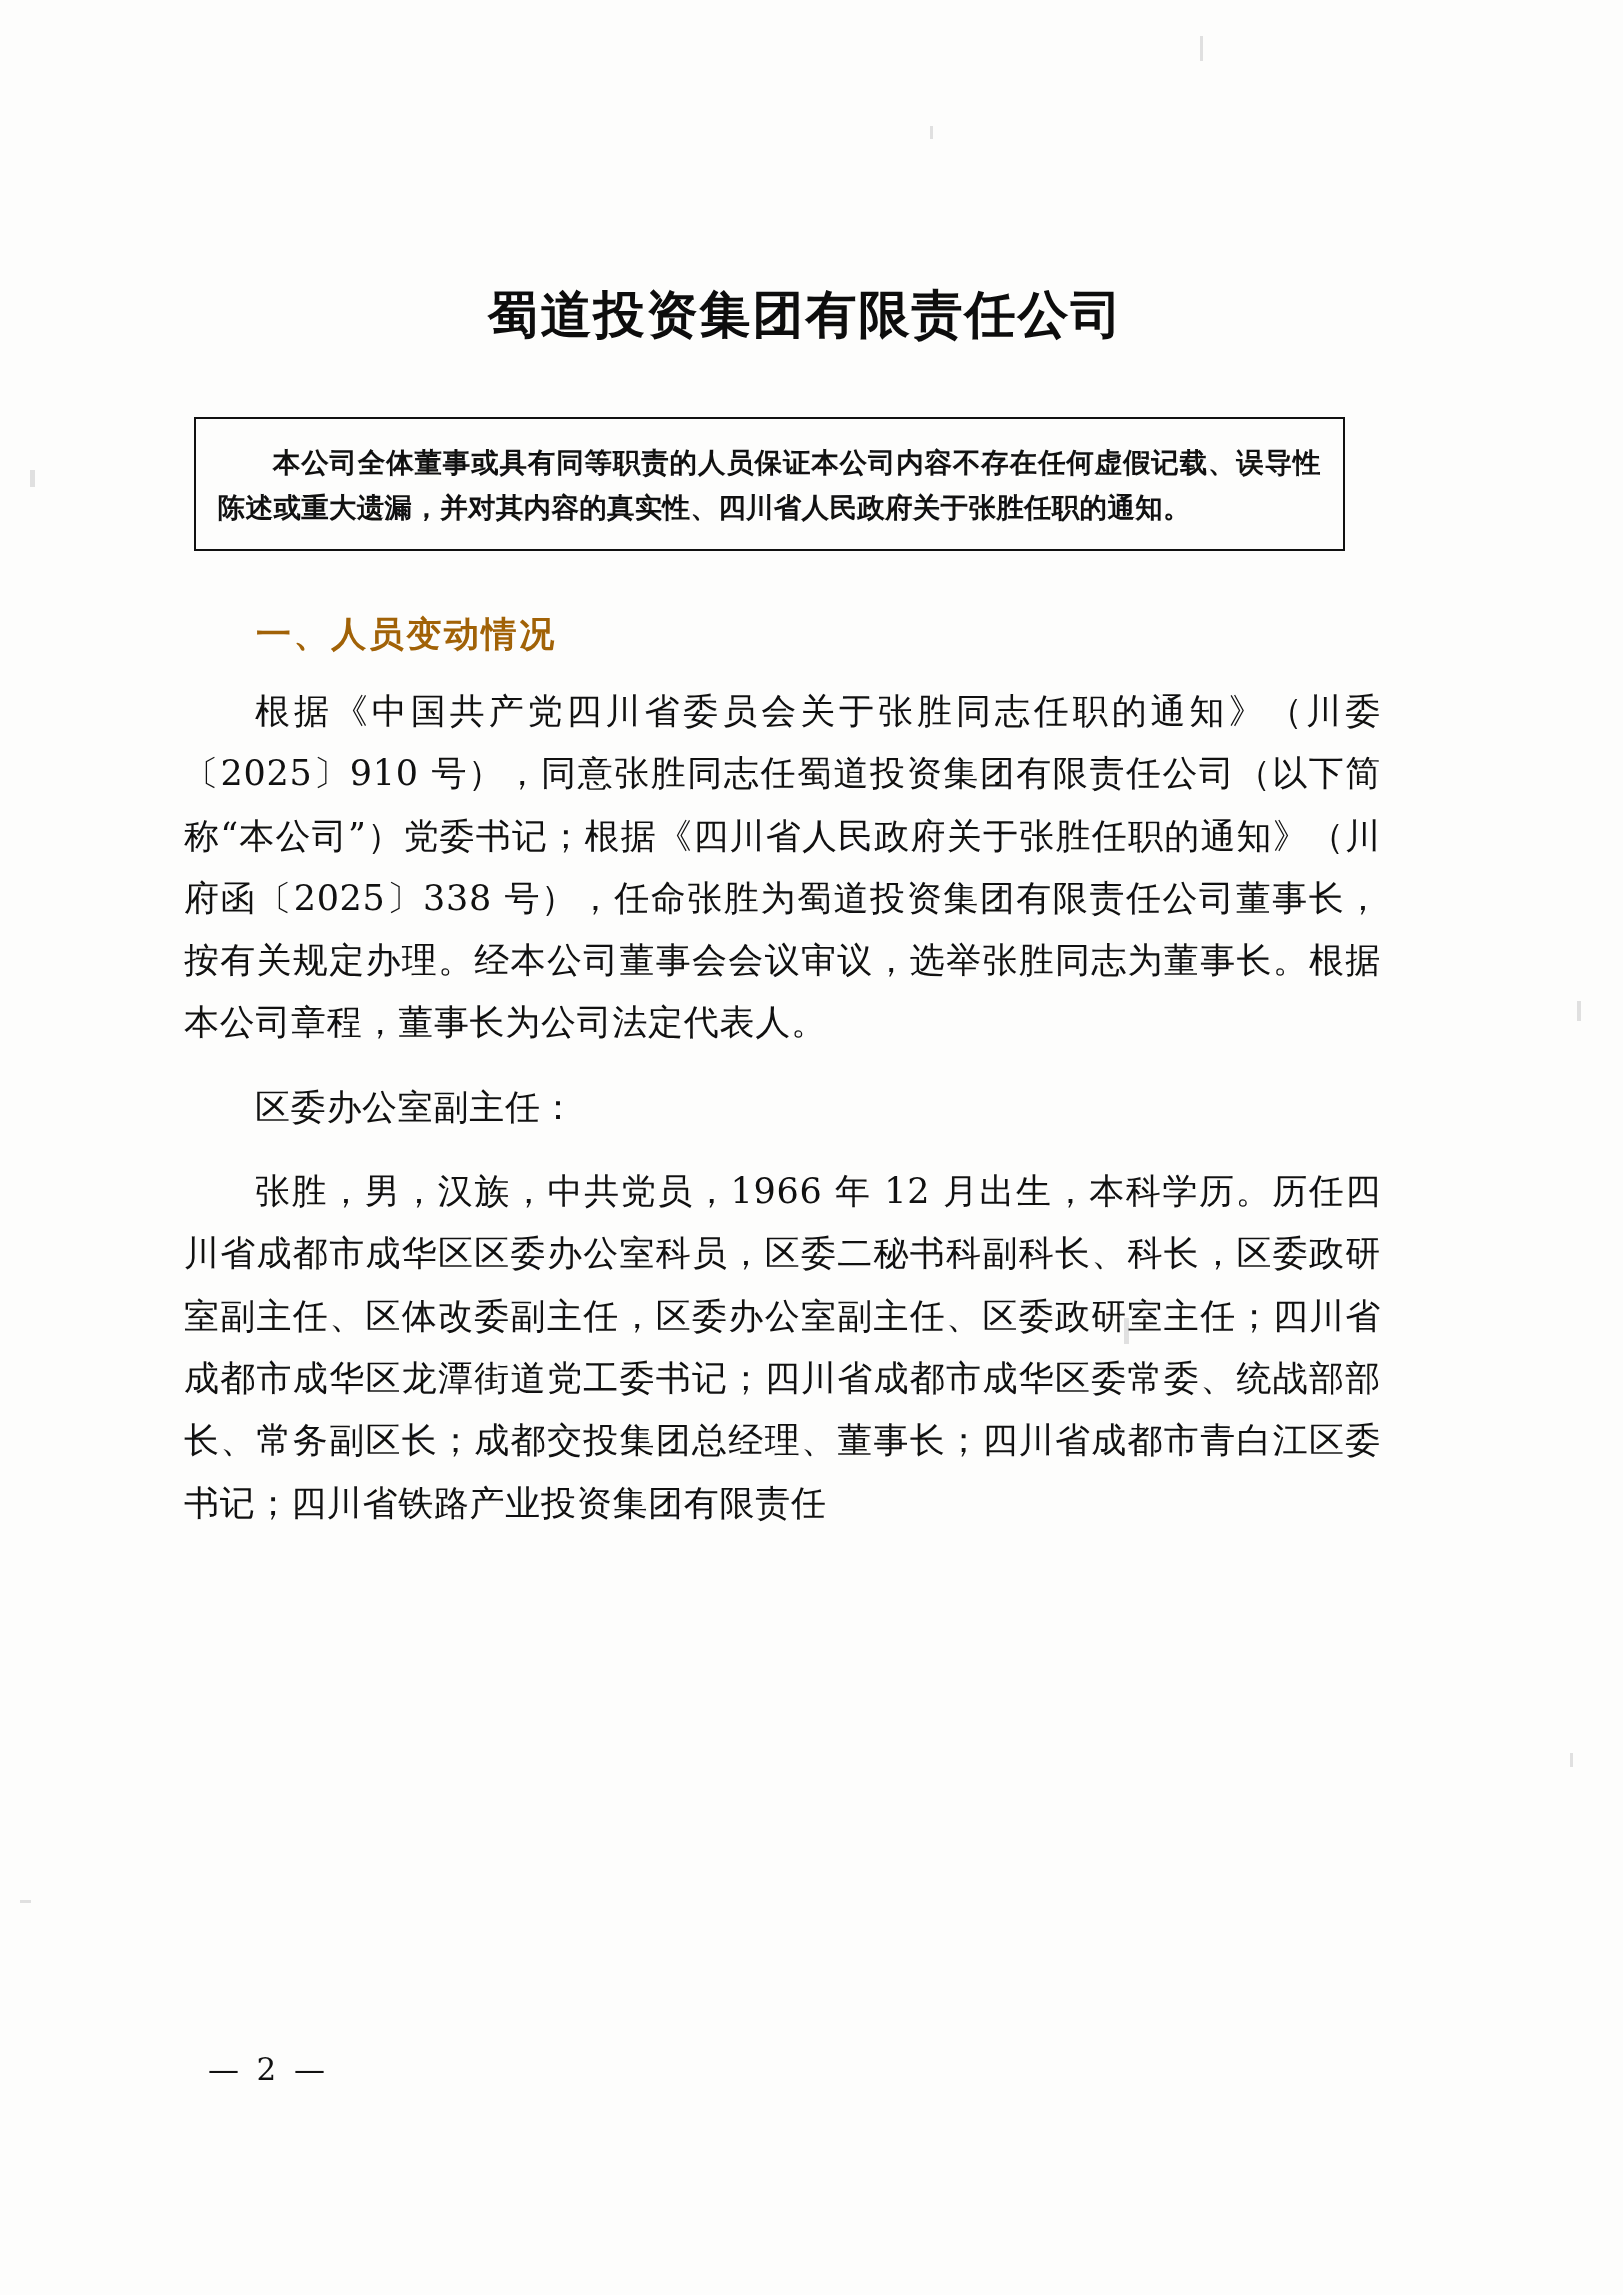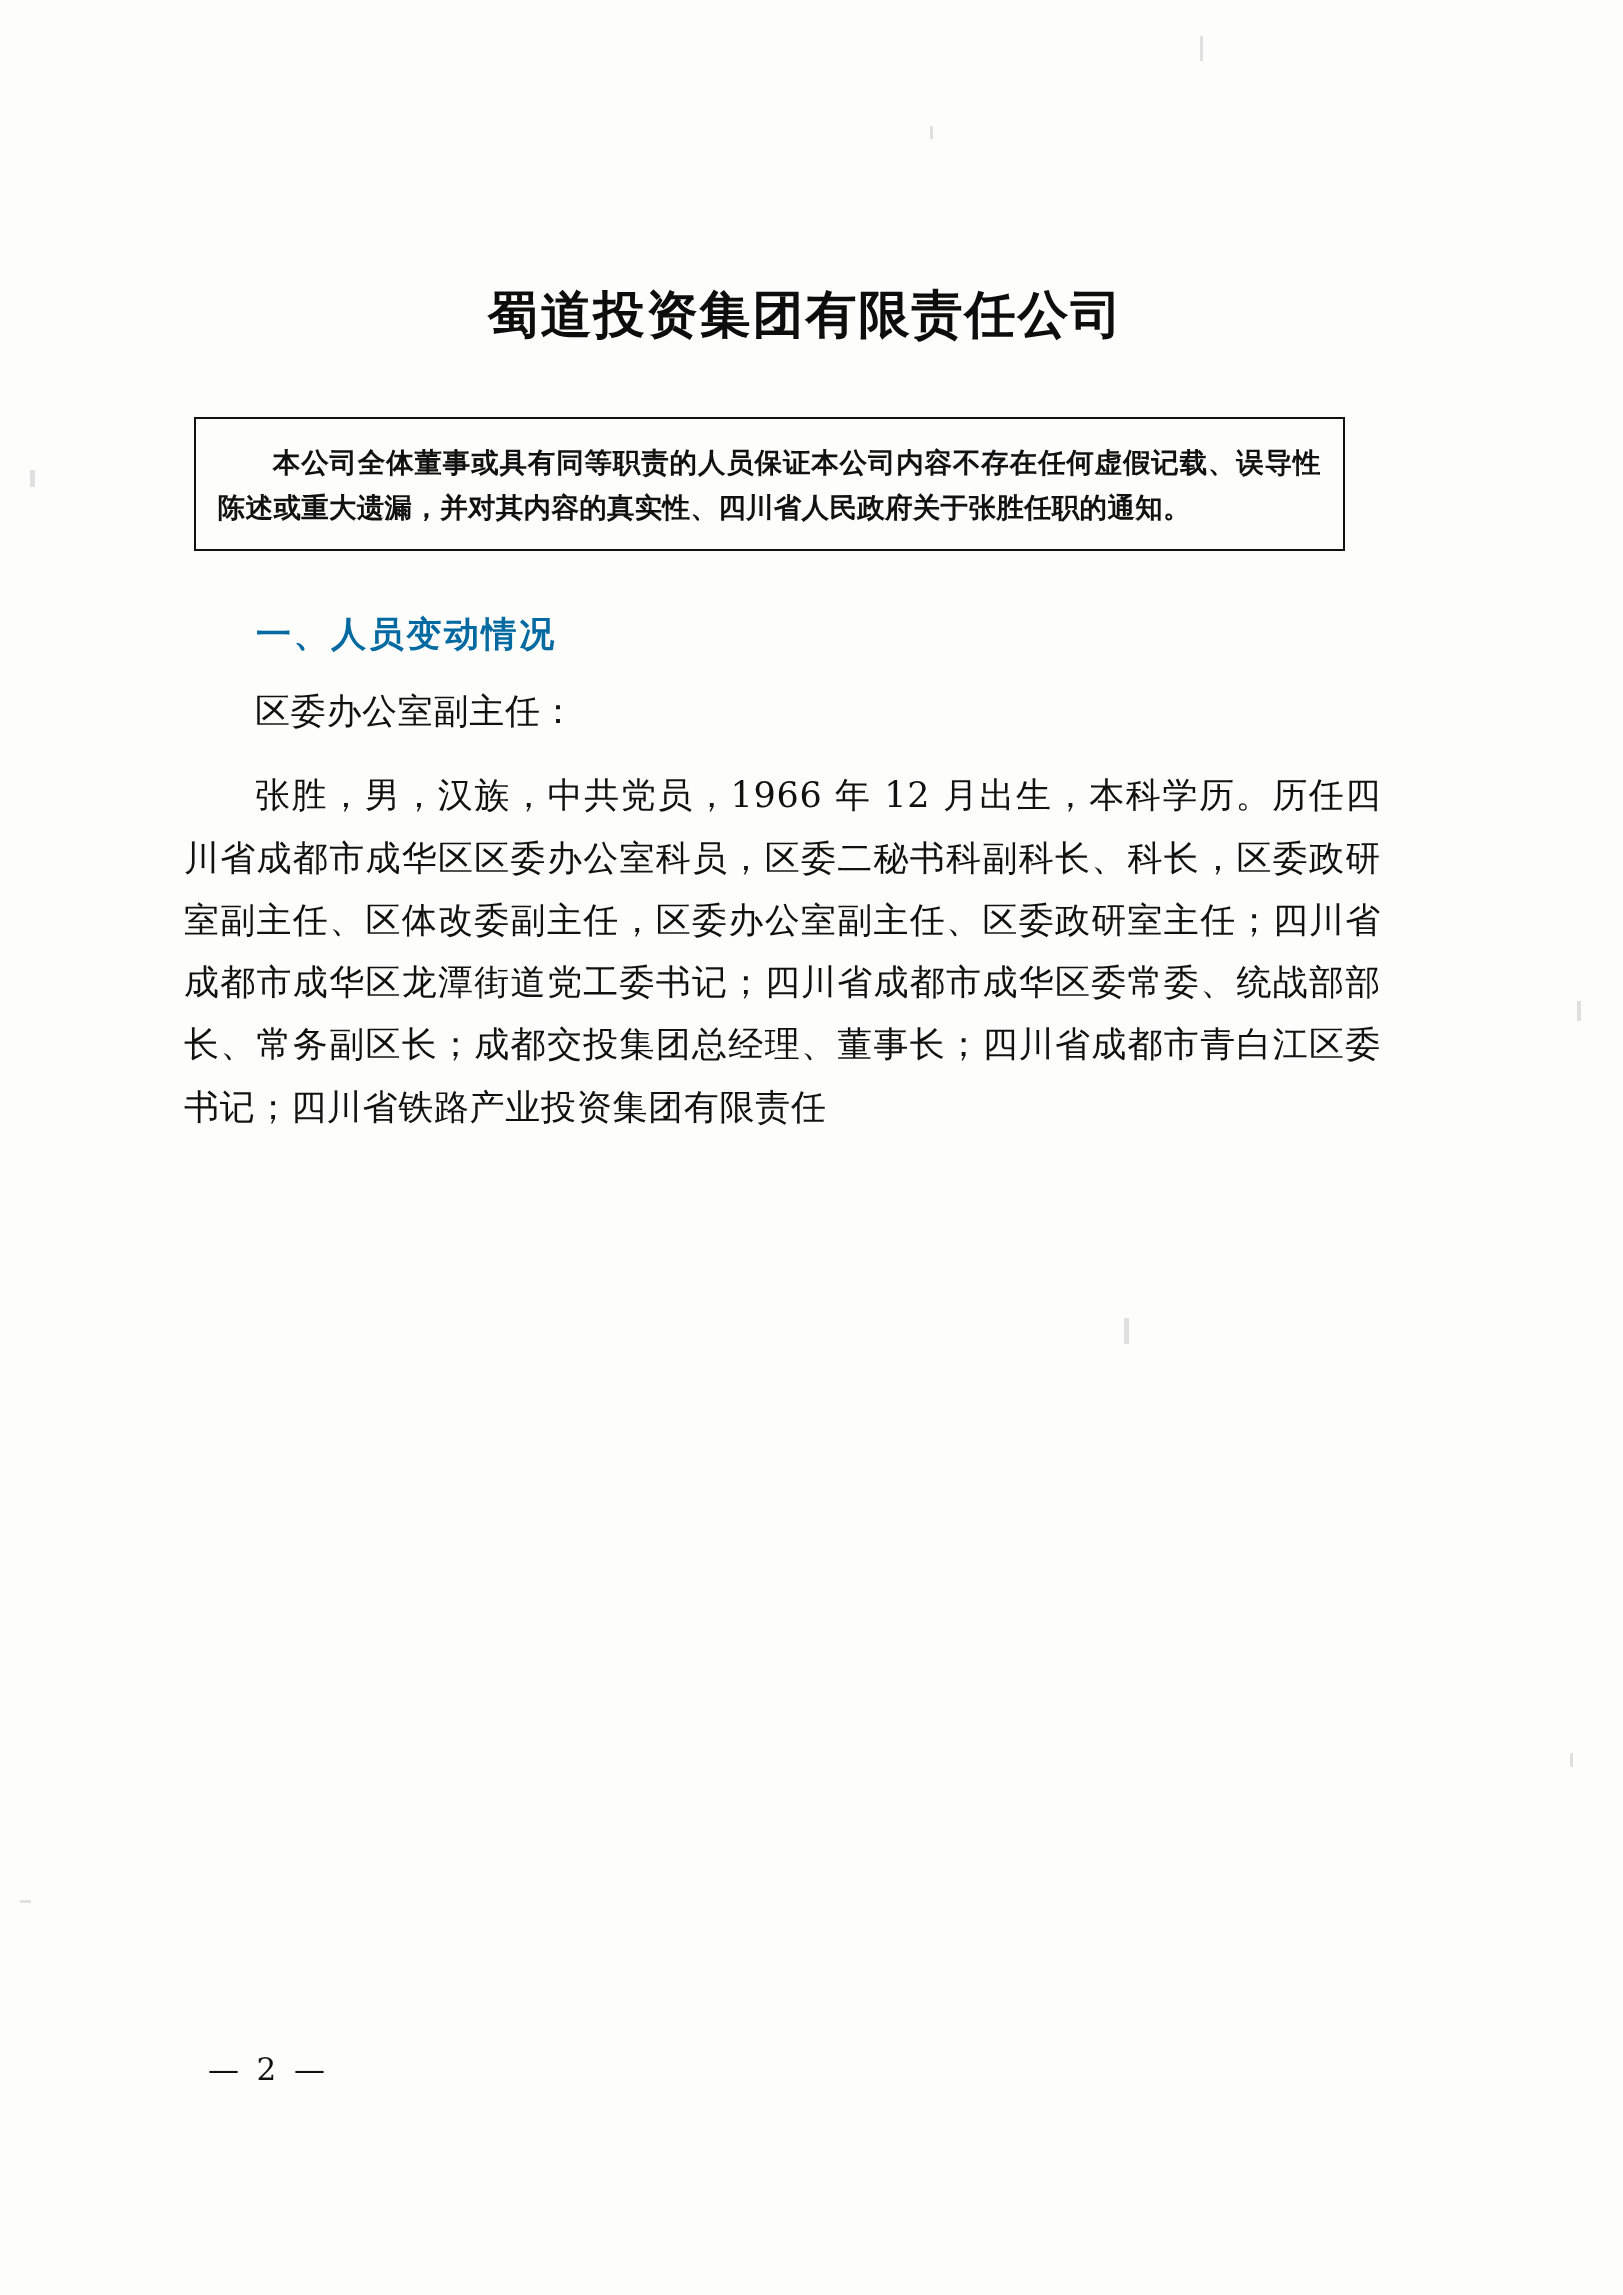--- a/index.html
+++ b/index.html
@@ -62,21 +62,21 @@
     text-indent: 55px;
     letter-spacing: 0.3px;
   }
   .section-head {
     margin-top: 60px;
     margin-left: 72px;
     font-family: Liberation Serif, serif;
     font-weight: bold;
     font-size: 35px;
     letter-spacing: 2.6px;
-    color: #0369a1;
+    color: #a16207;
   }
   .body-p {
     margin: 22px 0 0 0;
     font-family: "DejaVu Serif", "Liberation Serif", serif;
     font-size: 35px;
     line-height: 1.78;
     color: #111;
     text-align: justify;
     text-indent: 71px;
     letter-spacing: 0.7px;
@@ -113,20 +113,21 @@
     <div class="doc-title">
       <span>蜀道投资集团有限责任公司</span>
     </div>
 
     <div class="notice-box">
       <p>本公司全体董事或具有同等职责的人员保证本公司内容不存在任何虚假记载、误导性陈述或重大遗漏，并对其内容的真实性、四川省人民政府关于张胜任职的通知。</p>
     </div>
 
     <div class="section-head">一、人员变动情况</div>
 
+    <p class="body-p">根据《中国共产党四川省委员会关于张胜同志任职的通知》（川委〔2025〕910 号），同意张胜同志任蜀道投资集团有限责任公司（以下简称“本公司”）党委书记；根据《四川省人民政府关于张胜任职的通知》（川府函〔2025〕338 号），任命张胜为蜀道投资集团有限责任公司董事长，按有关规定办理。经本公司董事会会议审议，选举张胜同志为董事长。根据本公司章程，董事长为公司法定代表人。</p>
     <p class="body-p">区委办公室副主任：</p>
     <p class="body-p">张胜，男，汉族，中共党员，1966 年 12 月出生，本科学历。历任四川省成都市成华区区委办公室科员，区委二秘书科副科长、科长，区委政研室副主任、区体改委副主任，区委办公室副主任、区委政研室主任；四川省成都市成华区龙潭街道党工委书记；四川省成都市成华区委常委、统战部部长、常务副区长；成都交投集团总经理、董事长；四川省成都市青白江区委书记；四川省铁路产业投资集团有限责任</p>
 
   </div>
 
   <div class="page-number">— 2 —</div>
 
 </div>
 
 

